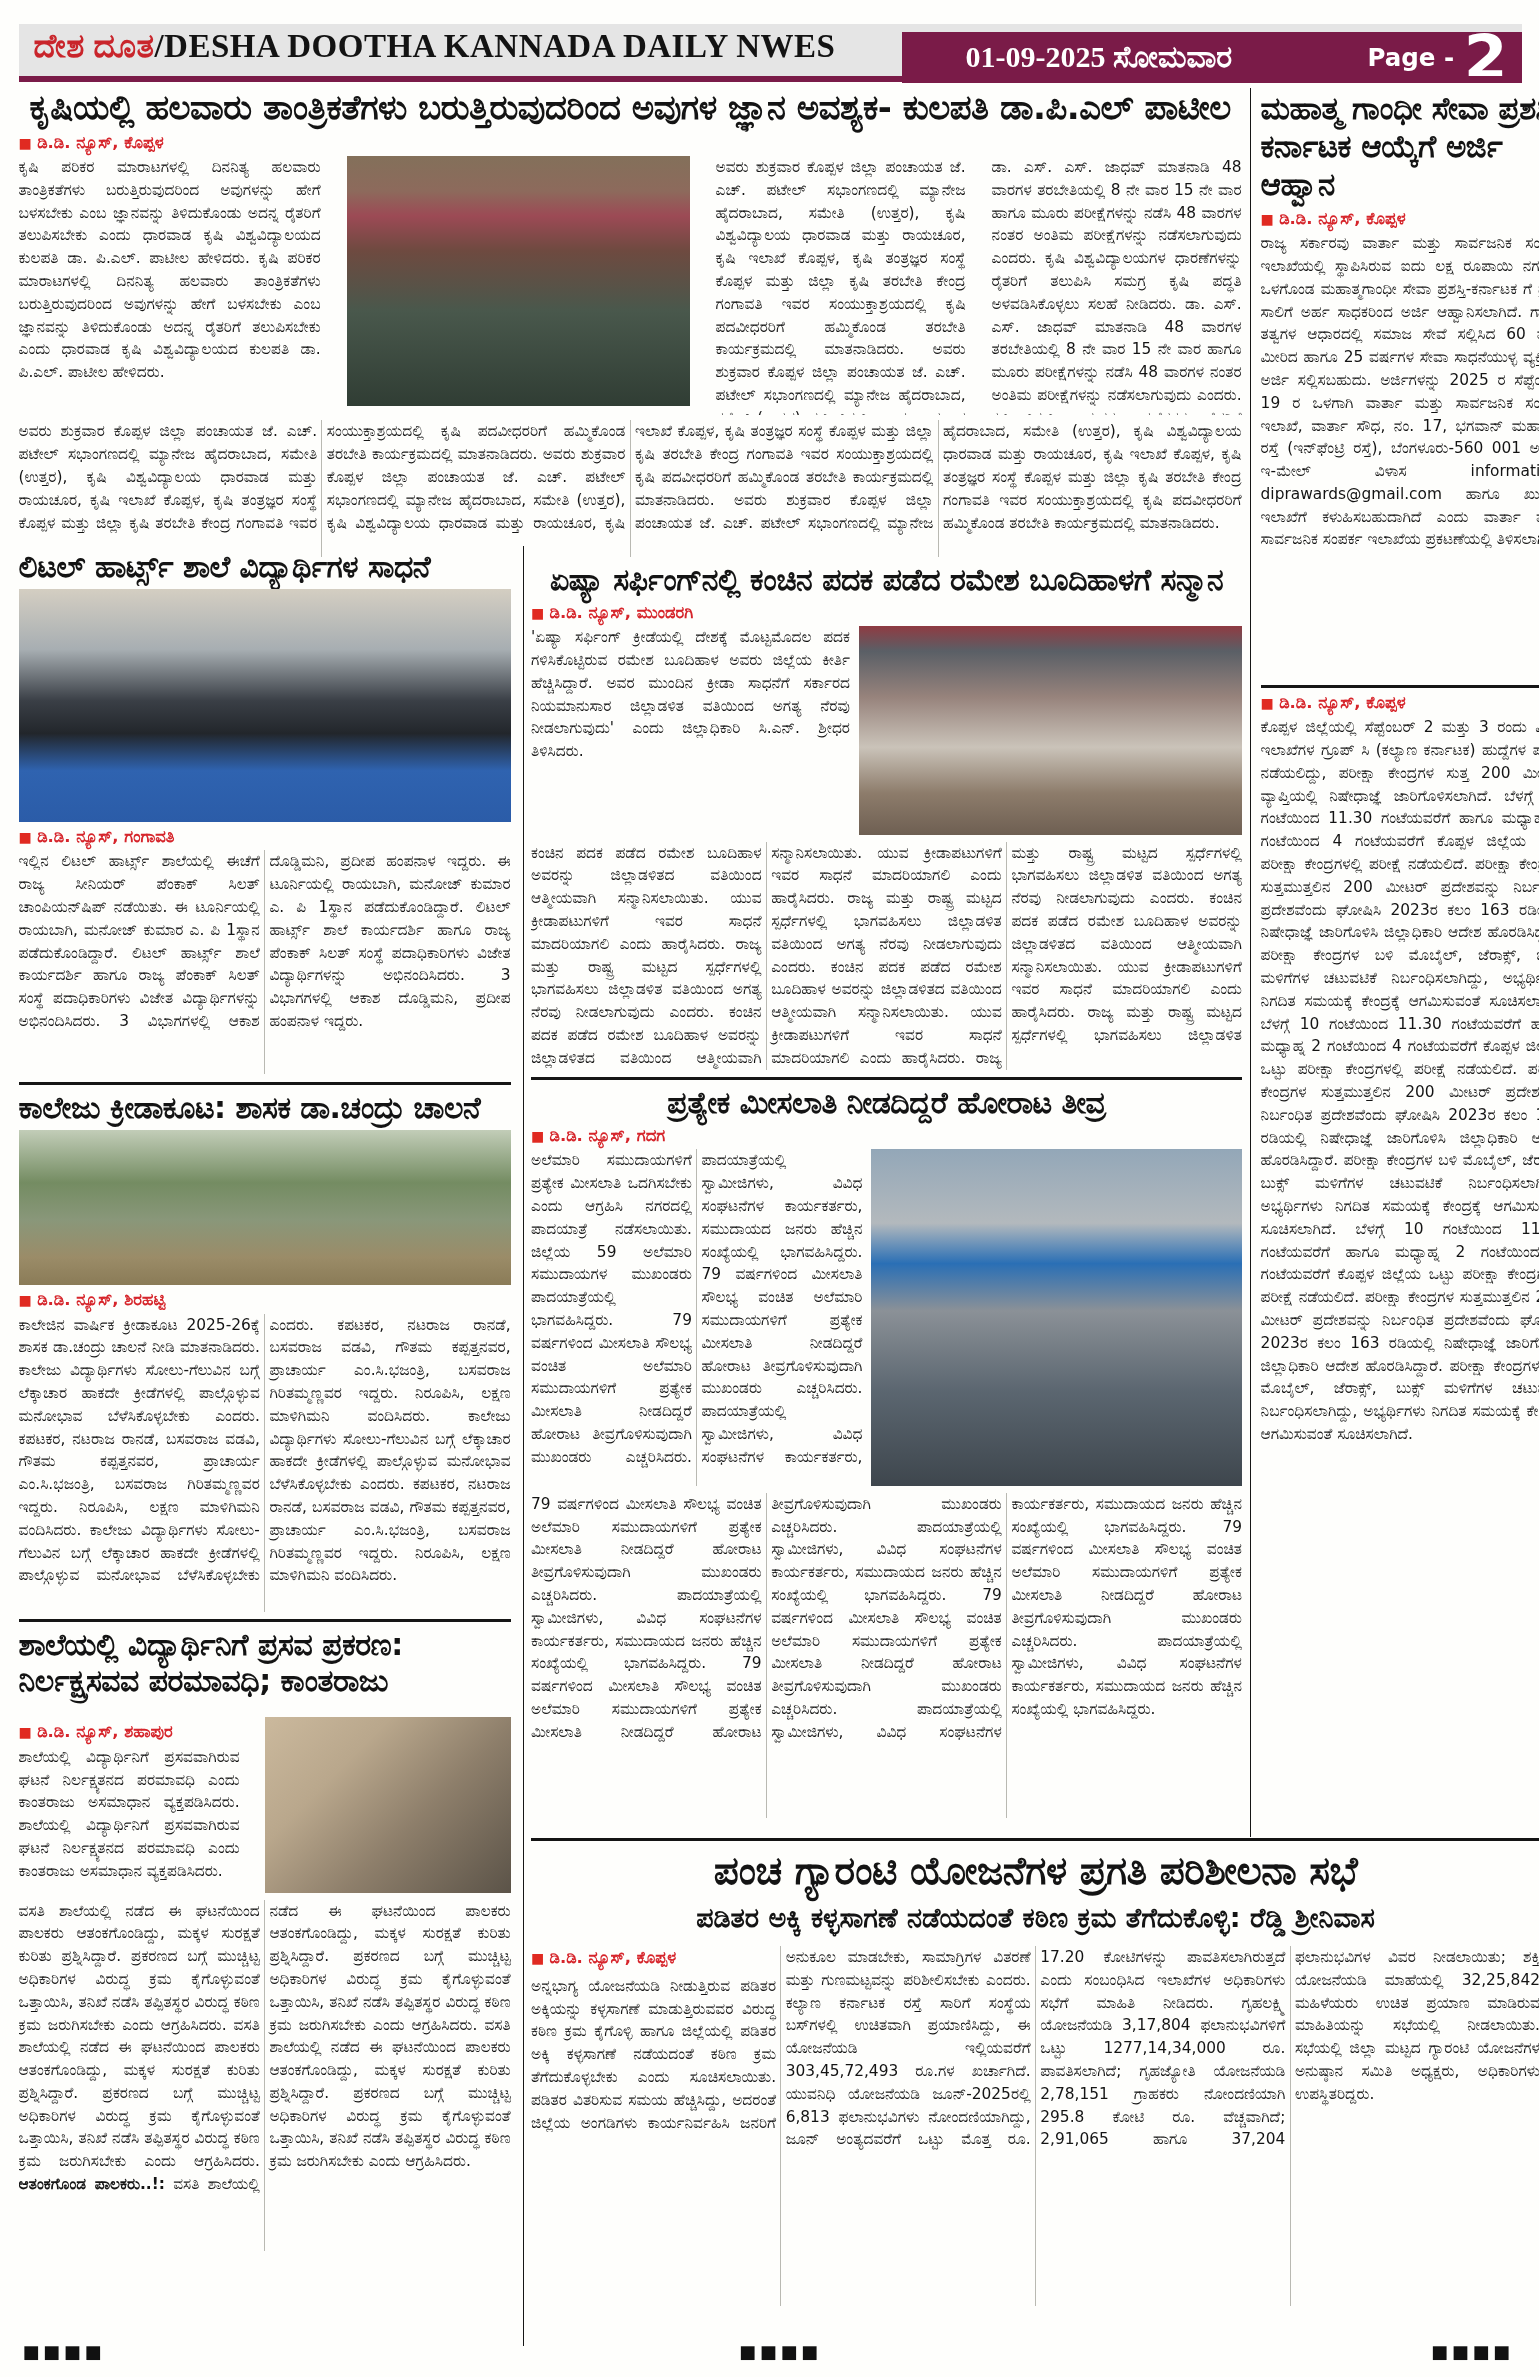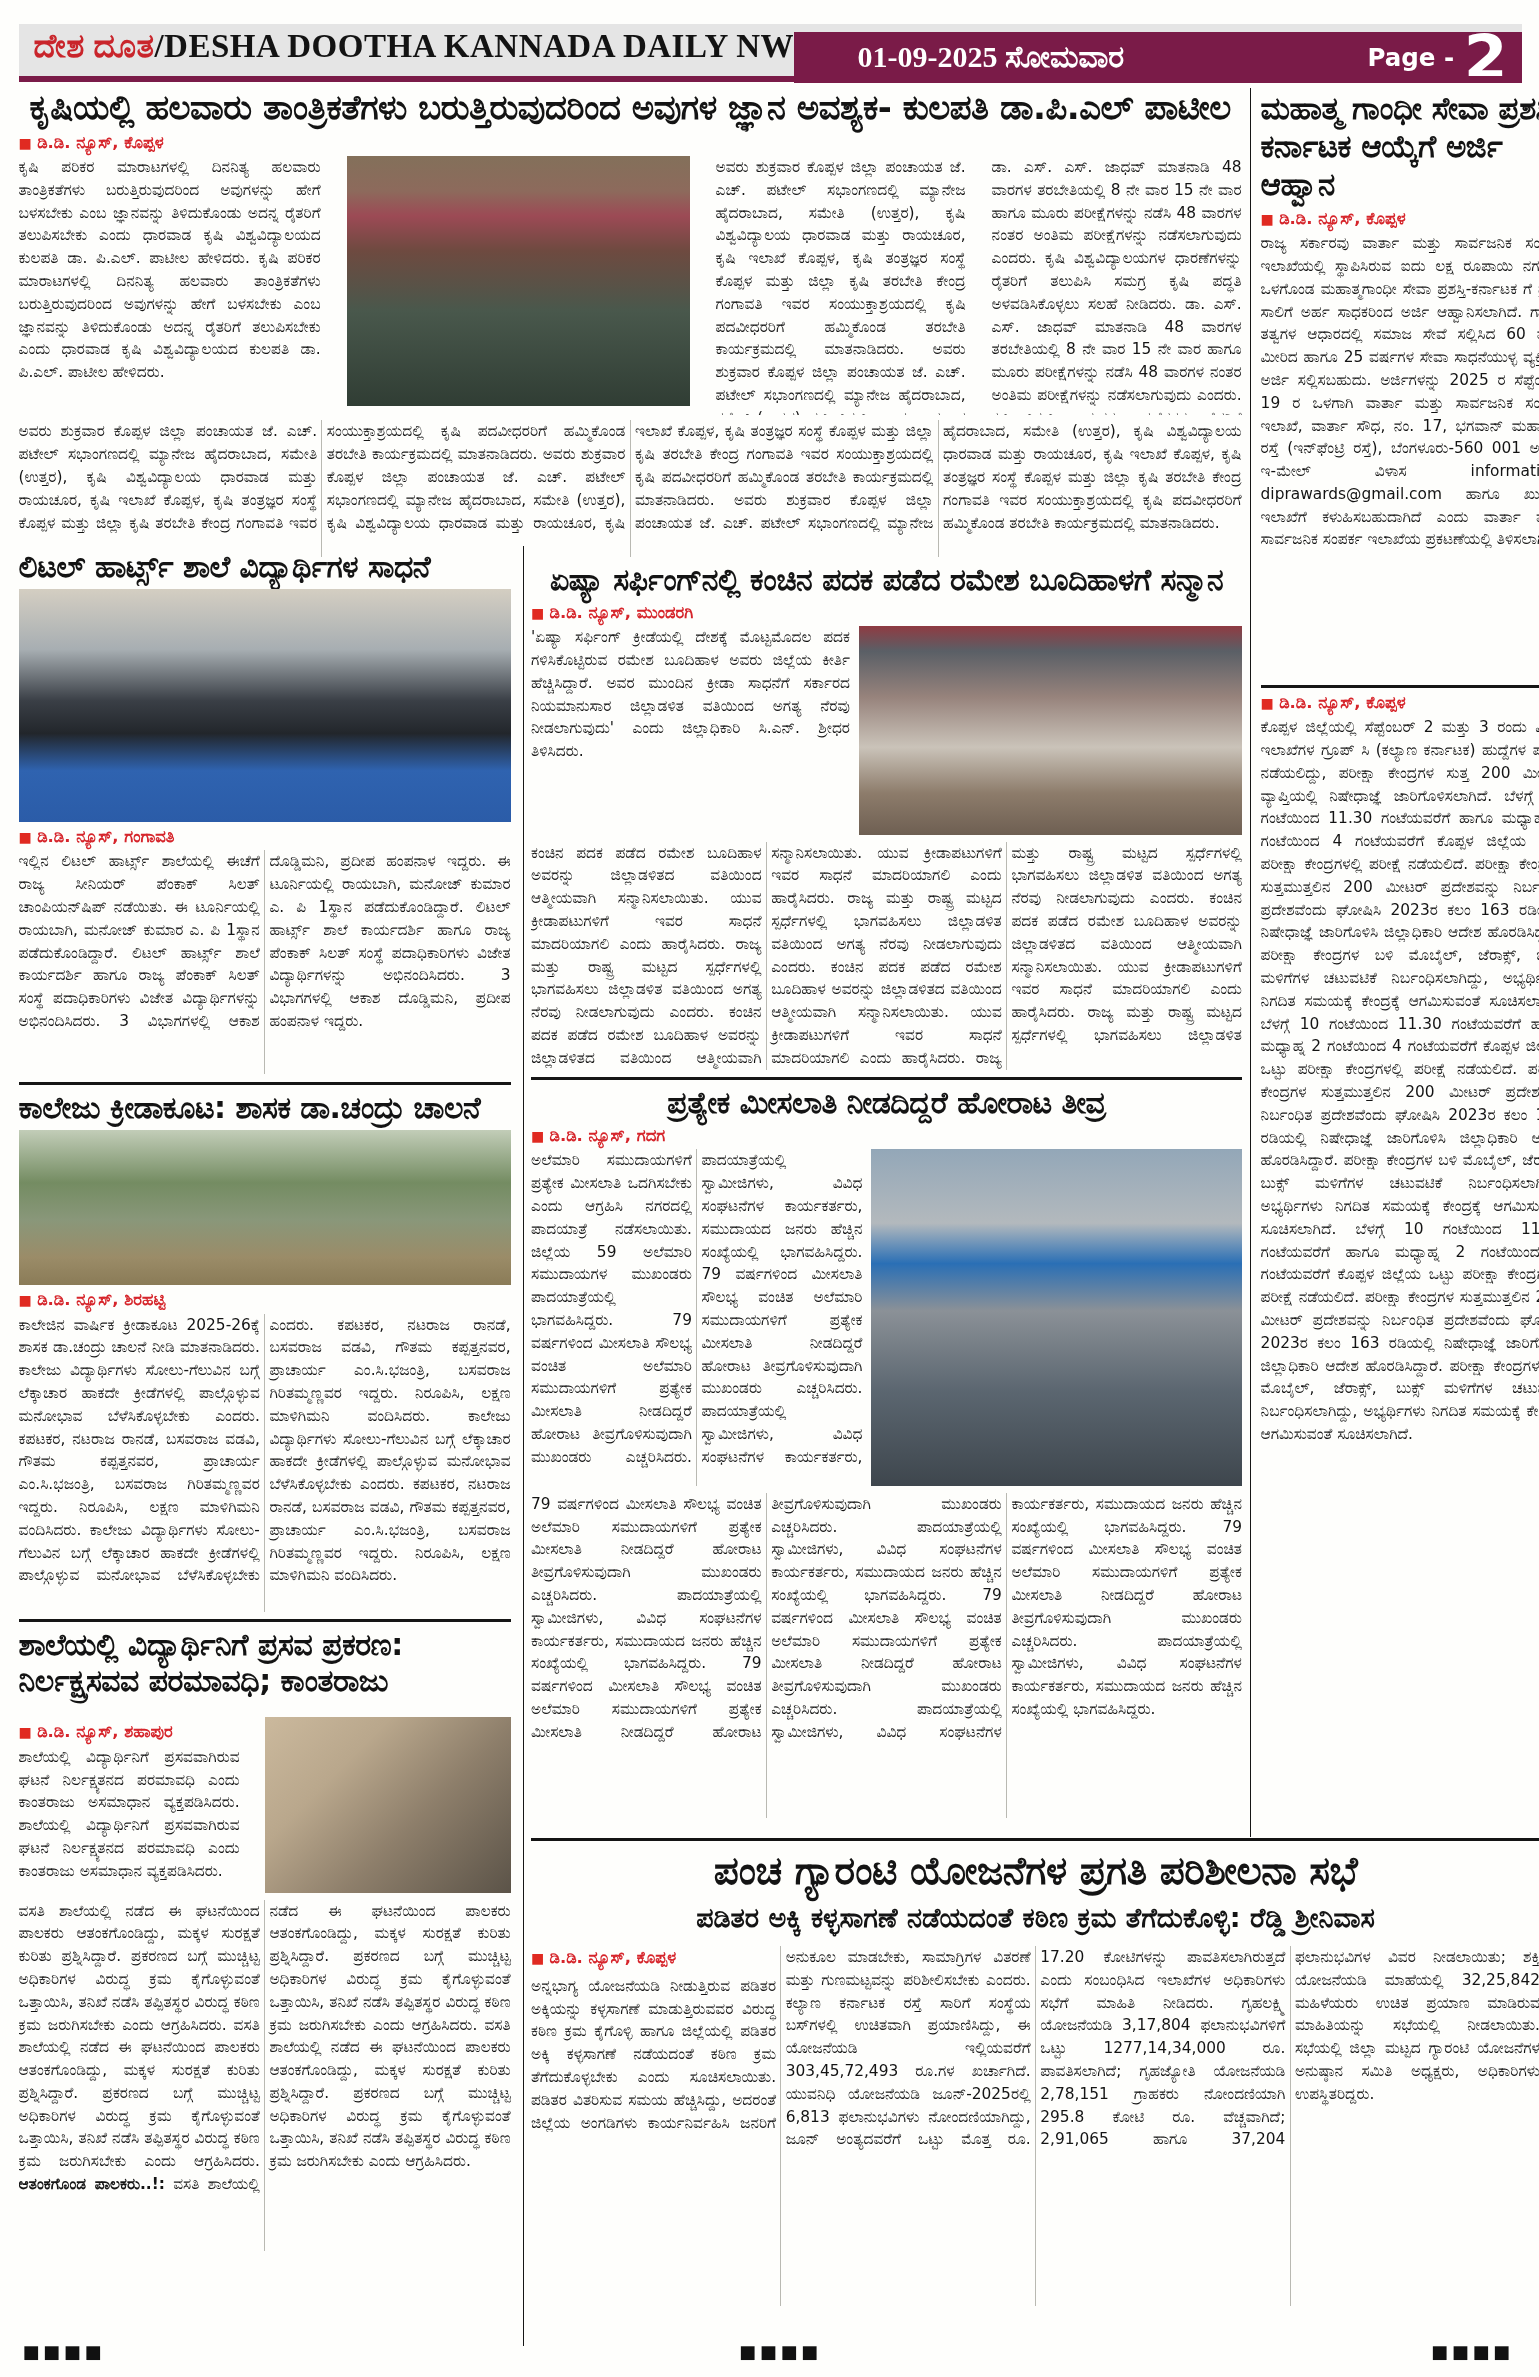--- a/index.html
+++ b/index.html
@@ -4,21 +4,21 @@
 <style>
   html,body{margin:0;padding:0;background:#e8e8e4;}
   .page{position:relative;width:1540px;height:2377px;background:#fefefc;
         font-family:"DejaVu Sans","Liberation Sans",sans-serif;color:#141414;overflow:hidden;}
   
   .masthead{position:absolute;left:18.6px;top:24px;width:1503px;height:52px;background:#e5e5e5;}
   .mast-title{position:absolute;left:15px;top:4.3px;font-family:"Liberation Serif","DejaVu Serif",serif;
               font-size:33px;font-weight:bold;letter-spacing:0.5px;white-space:nowrap;}
   .mast-title .kn{color:#C9252B;}
   .mast-title .en{color:#131313;}
-  .date-panel{position:absolute;right:0;top:7.5px;width:728px;height:51px;background:#7A1B48;
+  .date-panel{position:absolute;right:0;top:7.5px;width:620px;height:51px;background:#7A1B48;
               display:flex;align-items:center;color:#fff;}
   .date-text{margin-left:64px;font-family:"Liberation Serif","DejaVu Serif",serif;
              font-size:30px;font-weight:bold;}
   .page-label{margin-left:auto;font-size:24.5px;font-weight:bold;}
   .page-num{font-size:63px;font-weight:bold;line-height:1;margin:0 14px 0 9.6px;}
   .mast-rule{position:absolute;left:18.6px;top:76px;width:1503px;height:5.9px;background:#7A1B48;}
   
   .byline{font-size:16.5px;font-weight:bold;color:#D6252B;margin:5.3px 0 4.3px 0;}
   .byline .sq{color:#E02A21;font-size:14px;margin-right:5.3px;}
   .btxt{font-size:15.4px;line-height:1.48;text-align:justify;overflow:hidden;}

